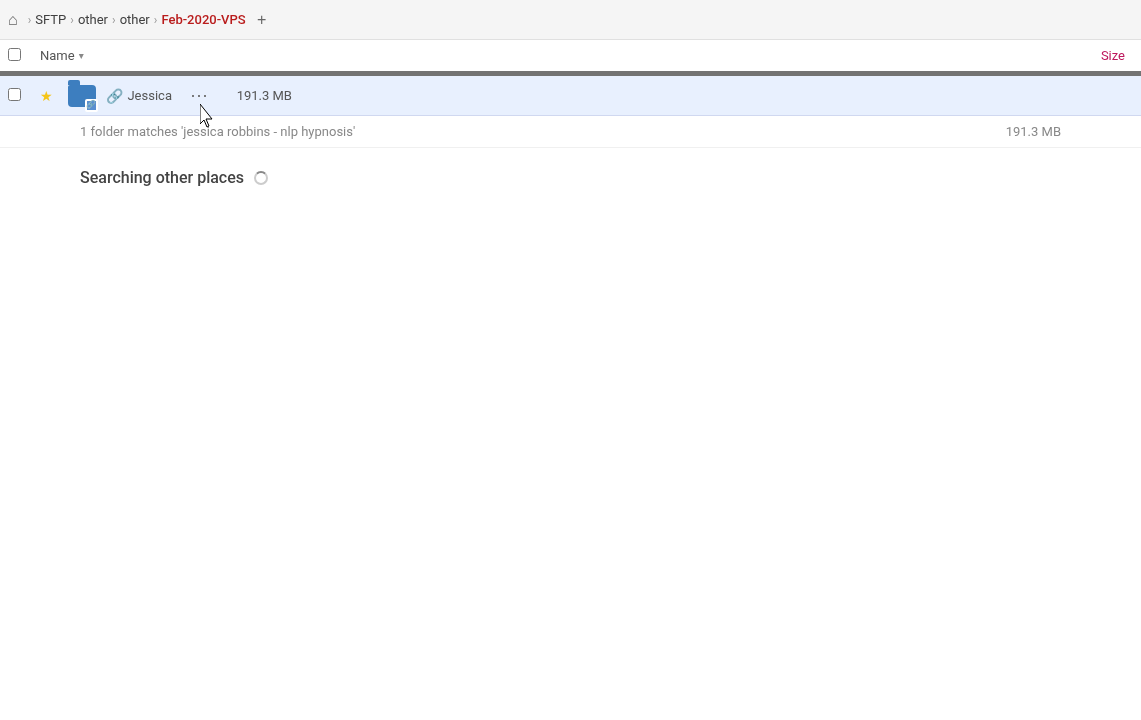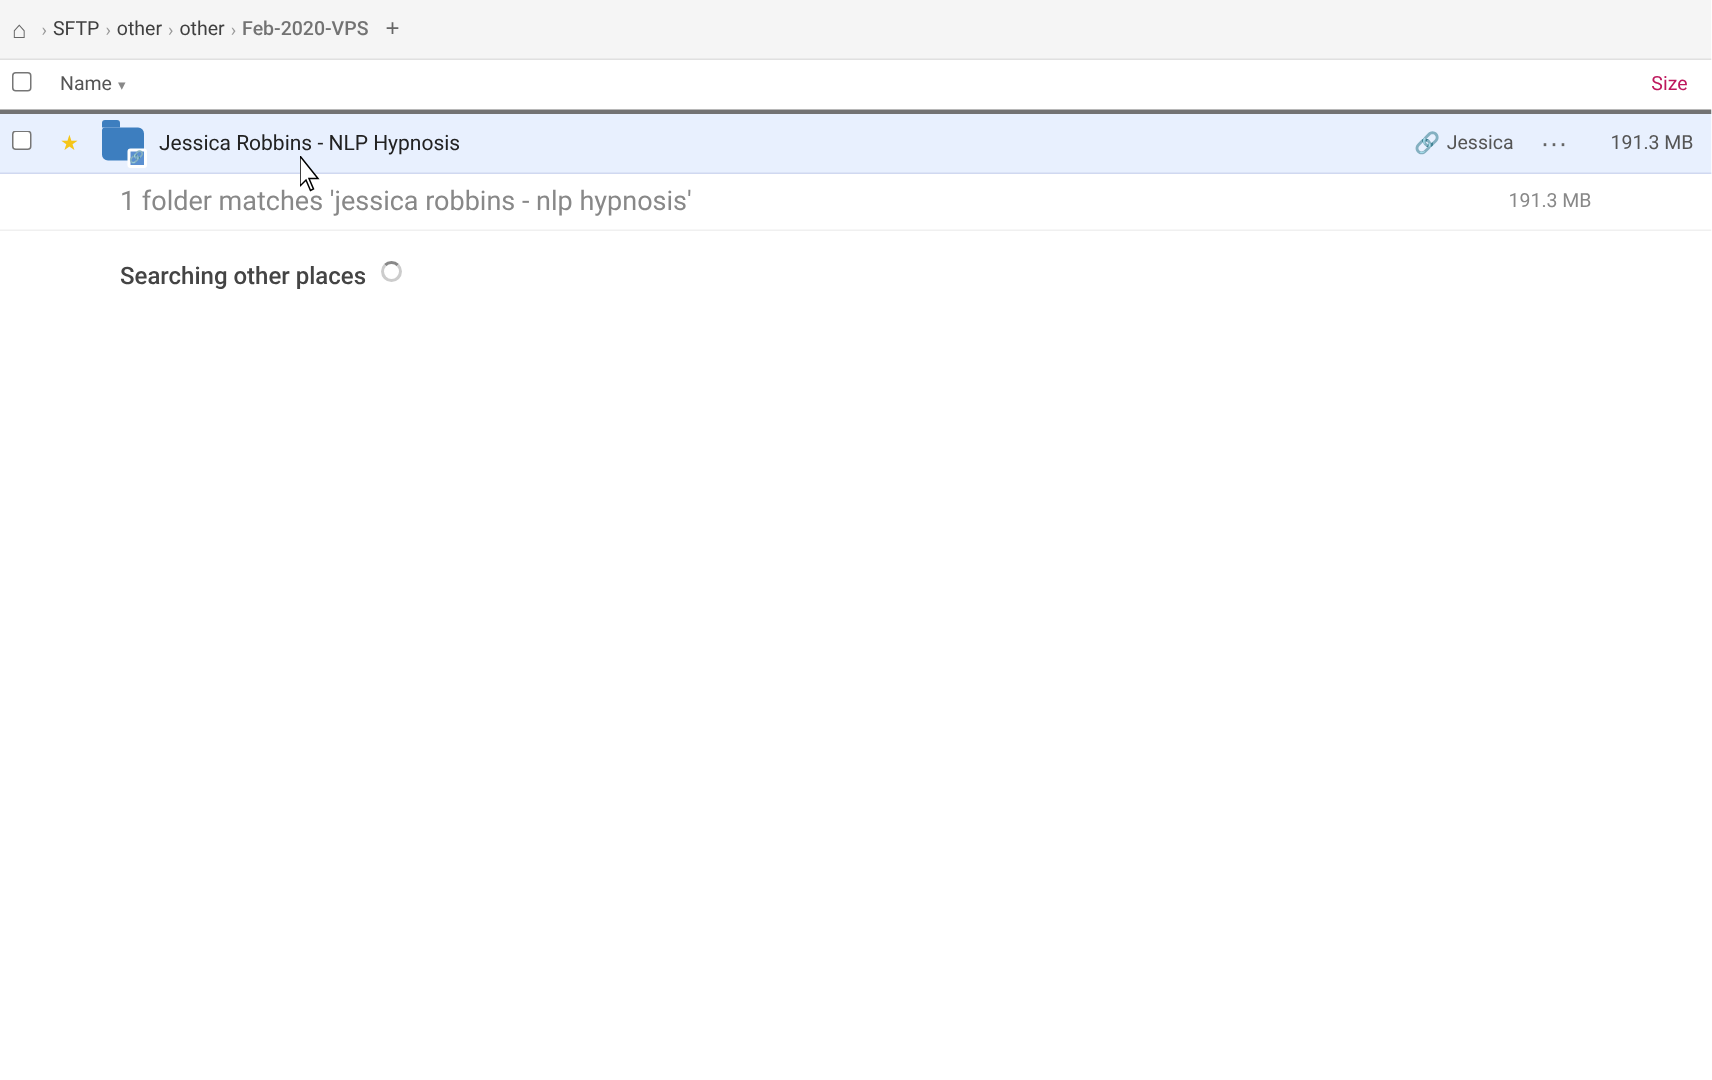--- a/index.html
+++ b/index.html
@@ -37,21 +37,21 @@
       color: #999;
       margin: 0 4px;
       font-size: 12px;
     }
     .breadcrumb-item a {
       color: #404040;
       text-decoration: none;
       cursor: pointer;
     }
     .breadcrumb-item.current {
-      color: #737373;
+      color: #b91c1c;
       font-weight: 500;
     }
     .add-tab-btn {
       width: 24px;
       height: 24px;
       border: none;
       background: transparent;
       cursor: pointer;
       display: flex;
       align-items: center;
@@ -61,21 +61,21 @@
       margin-left: 4px;
       border-radius: 4px;
     }
 
     
     .column-header {
       display: flex;
       align-items: center;
       height: 36px;
       padding: 0 8px;
-      border-bottom: 3px solid #737373;
+      border-bottom: 5px solid #737373;
       background: #ffffff;
     }
     .col-checkbox {
       width: 24px;
       margin-right: 8px;
     }
     .col-name {
       display: flex;
       align-items: center;
       gap: 4px;
@@ -201,31 +201,32 @@
 
     
     .match-count-row {
       display: flex;
       align-items: center;
       padding: 8px 80px;
       border-bottom: 1px solid #f0f0f0;
     }
     .match-count-text {
       color: #888;
-      font-size: 18px;
+      font-size: 13px;
       flex: 1;
     }
     .match-count-size {
       color: #888;
       font-size: 13px;
     }
 
     
     .searching-section {
       display: flex;
+      align-items: center;
       padding: 20px 80px 12px;
     }
     .searching-label {
       font-size: 16px;
       color: #444;
       font-weight: 500;
     }
     .searching-spinner {
       display: inline-block;
       width: 14px;
@@ -294,21 +295,20 @@
   <div class="row-checkbox">
     <input type="checkbox" style="cursor: pointer;">
   </div>
   <span class="star-icon">★</span>
   <div class="folder-icon-wrap">
     <div class="folder-icon"></div>
     <div class="folder-badge">
       <span class="folder-badge-icon">🔗</span>
     </div>
   </div>
-  <span class="file-name">Jessica Robbins - NLP Hypnosis</span>
   <div class="shared-badge">
     <span class="shared-icon">🔗</span>
     <span>Jessica</span>
   </div>
   <button class="more-btn">
     <span>···</span>
   </button>
   <div class="file-size">191.3 MB</div>
 </div>
 

